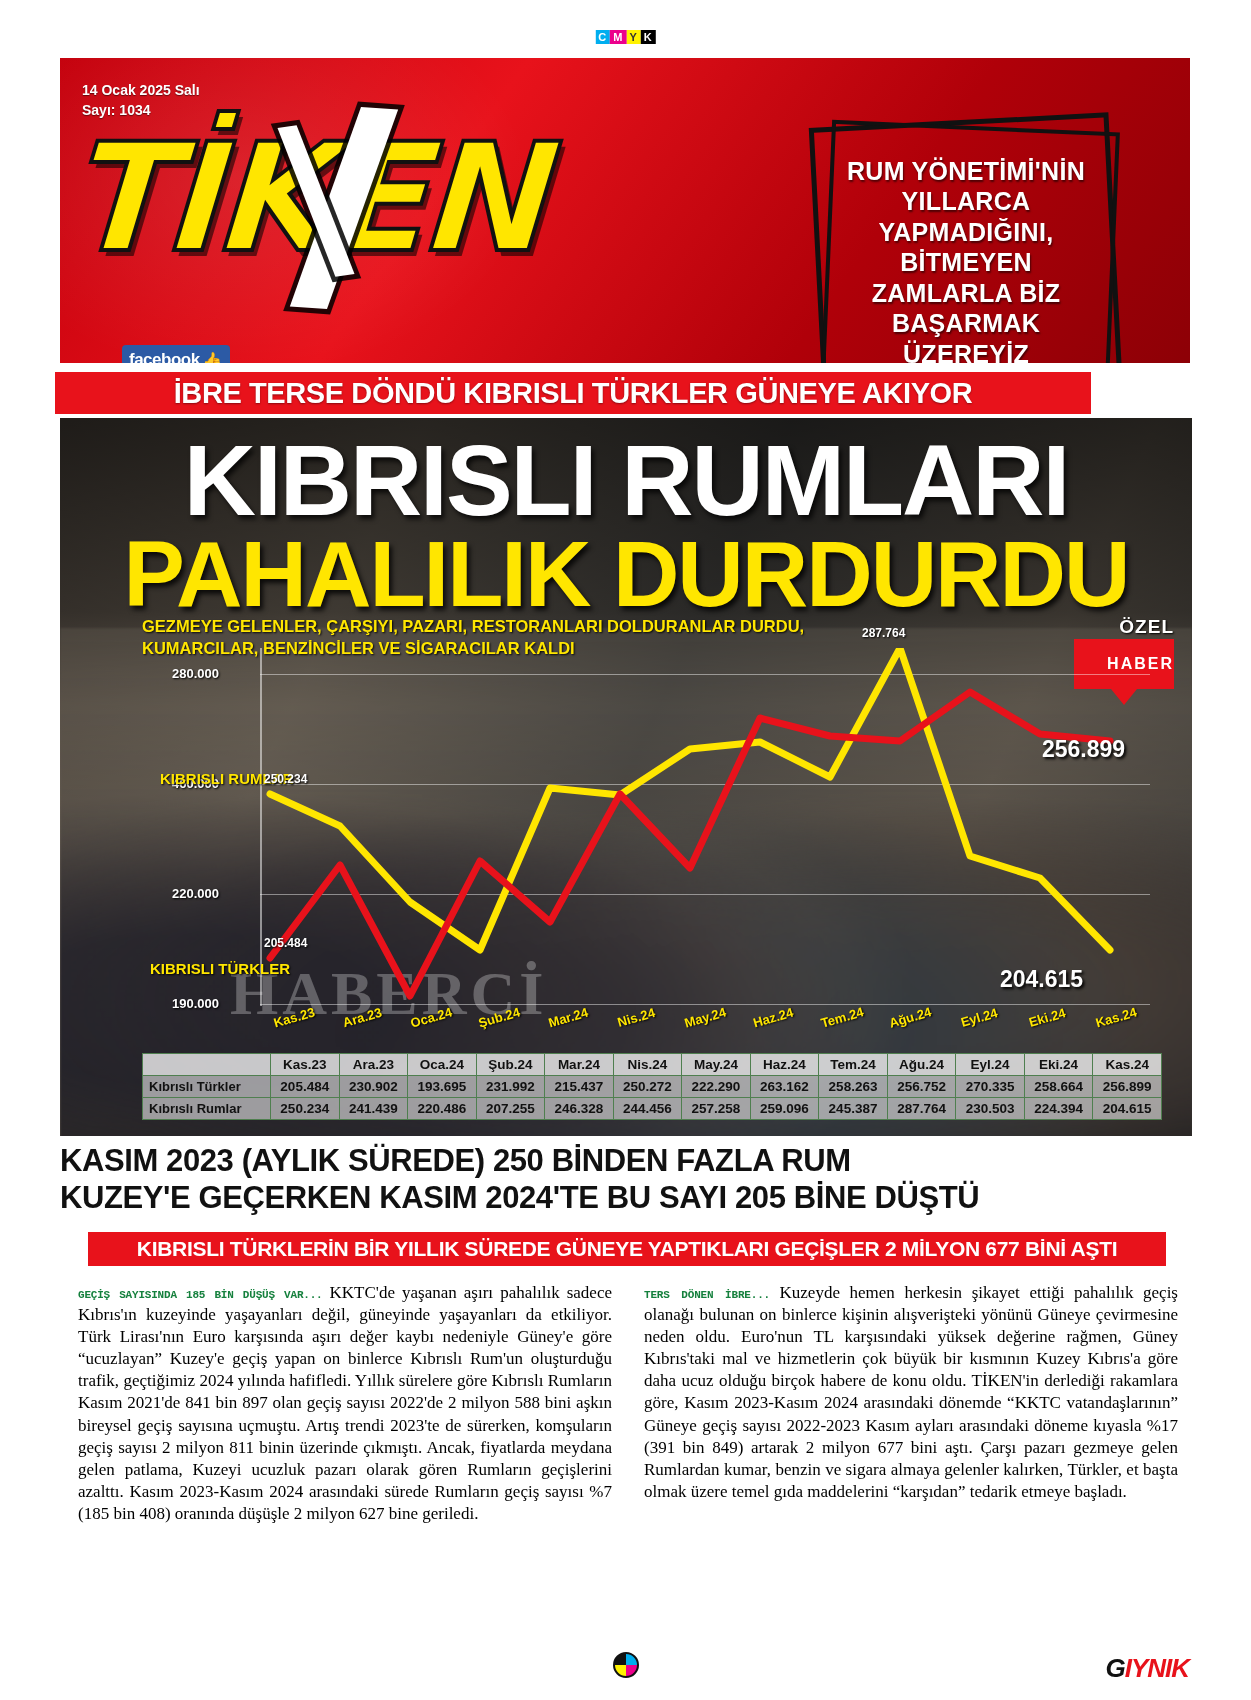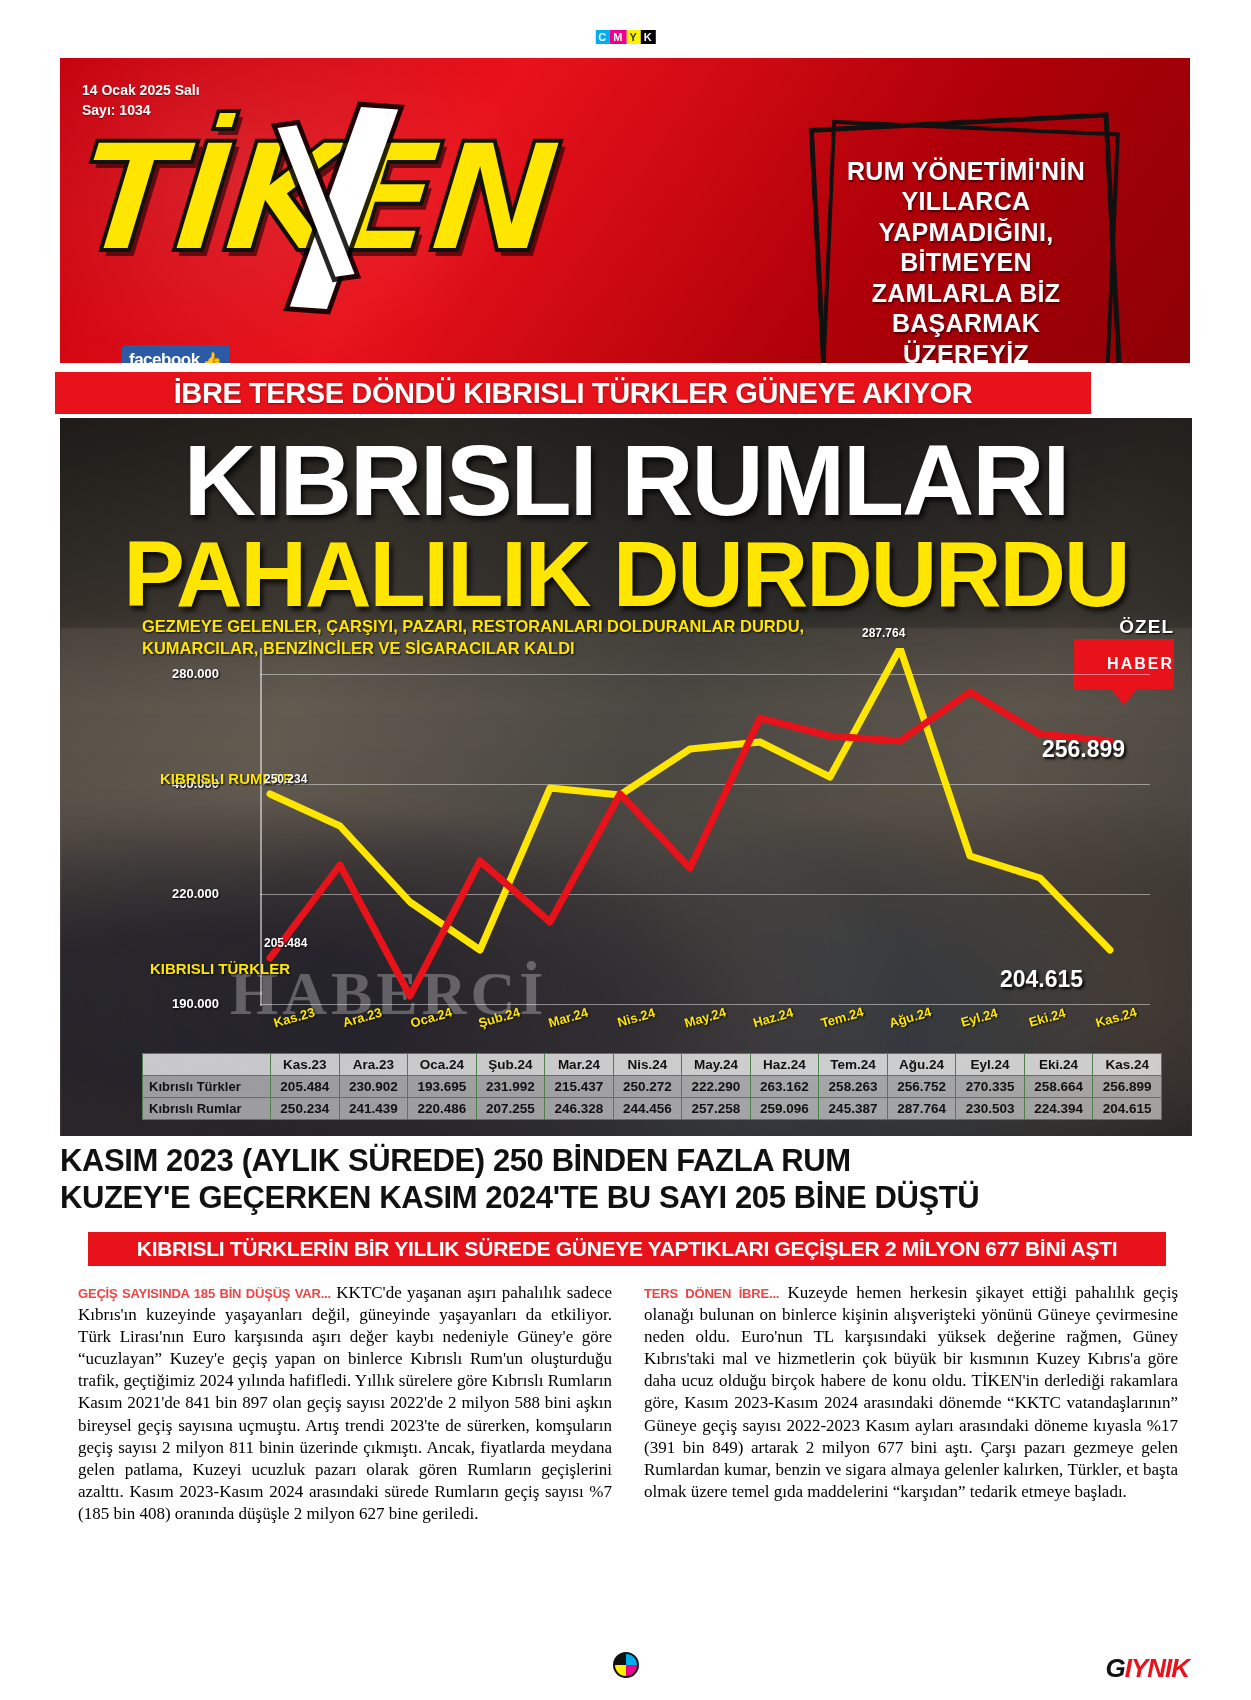--- a/index.html
+++ b/index.html
@@ -205,22 +205,22 @@
 
   
   .cols{
     position:absolute; left:78px; top:1282px; width:1100px; height:290px;
     display:flex; gap:32px;
   }
   .col{
     width:534px; font-size:17px; line-height:1.3; color:#000;
     text-align:justify; font-family:"Liberation Serif", serif;
   }
-  .col b.lead{ color:#ef4444; font-family:Liberation Sans, sans-serif;
-    font-size:13px; letter-spacing:-.2px; }
+  .col b.lead{ color:#15803d; font-family:Liberation Mono, monospace;
+    font-size:11px; letter-spacing:-.2px; }
 
   
   .reg-mark{
     position:absolute; left:50%; transform:translateX(-50%); bottom:22px;
     width:26px; height:26px; border-radius:50%;
     background:conic-gradient(#00aeef 0 25%, #ec008c 0 50%, #fff200 0 75%, #111 0 100%);
     border:2px solid #111;
   }
   .footer-logo{
     position:absolute; right:62px; bottom:16px;

